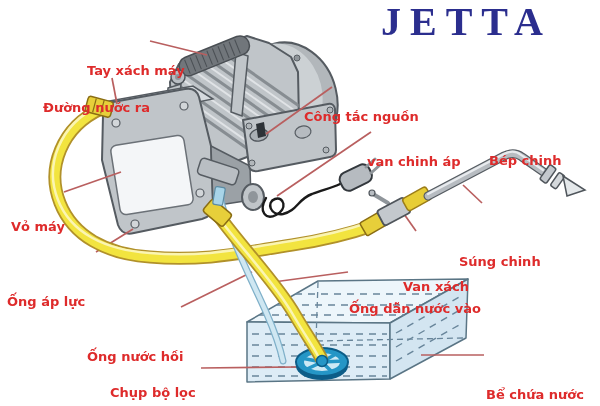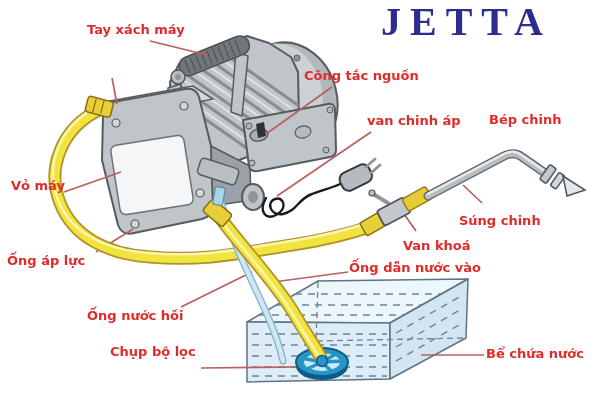--- a/index.html
+++ b/index.html
@@ -1,20 +1,20 @@
 <!DOCTYPE html>
 <html style="--label-red: #de2b2b; --leader-red: #b95f5f; --logo-blue: #2b2e8e; --hose-yellow: #f2e43f; --hose-yellow-edge: #b1912a; --hose-highlight: #fbf6b8; --fitting-yellow: #e7cf3a; --hose-blue: #cfe7f2; --hose-blue-edge: #7fb0c9; --filter-blue: #2596c6; --filter-blue-dark: #0c5d88; --filter-inner: #cde9f5; --tank-fill-top: #edf6fb; --tank-fill-front: #ddecf6; --tank-fill-side: #d3e5f1; --tank-line: #5a7585; --water-dash: #68859a; --metal-light: #d6dade; --metal-mid: #c0c5c9; --metal-dark: #9ba1a6; --metal-outline: #555b61; --panel-white: #f4f6f8; --grip-dark: #71767b; --cord-black: #1a1a1a;"><head>
 <meta charset="utf-8">
 <style>
   html,body{margin:0;padding:0;background:#fff;}
   #stage{position:relative;width:600px;height:406px;background:#fff;overflow:hidden;
          font-family:"DejaVu Sans","Liberation Sans",sans-serif;}
   #art{position:absolute;left:0;top:0;}
   .lbl{position:absolute;font-size:13px;font-weight:bold;color:var(--label-red,#de2b2b);
-       white-space:nowrap;line-height:1.25;}
+       white-space:nowrap;line-height:1.25;margin-top:41px;}
   .logo{position:absolute;left:381px;top:-2px;font-family:"Liberation Serif","DejaVu Serif",serif;
         font-weight:bold;font-size:40px;letter-spacing:9px;color:var(--logo-blue,#2b2e8e);}
   
   .nf{fill:none}
   .f-tank-top{fill:var(--tank-fill-top)} .f-tank-front{fill:var(--tank-fill-front)}
   .f-tank-side{fill:var(--tank-fill-side)}
   .s-tank{stroke:var(--tank-line);stroke-width:1.5;stroke-linejoin:round}
   .s-dash{stroke:var(--water-dash);stroke-width:1.4;stroke-dasharray:7 6}
   .s-hid{stroke:var(--water-dash);stroke-width:1.3;stroke-dasharray:6 4}
   .f-metal-l{fill:var(--metal-light)} .f-metal-m{fill:var(--metal-mid)} .f-metal-d{fill:var(--metal-dark)}
@@ -228,26 +228,27 @@
       <path class="nf" d="M428,194 L504,154 Q514,149 521,155 L543,170" stroke="#e8ebee" stroke-width="2.2" stroke-linecap="round"></path>
       <g>
         <rect x="544" y="165" width="8" height="18" rx="2" transform="rotate(35 548 174)" fill="#c3c8cd" stroke="#4f555b" stroke-width="1.5"></rect>
         <rect x="554" y="173" width="7" height="16" rx="2" transform="rotate(35 558 181)" fill="#d4d8db" stroke="#4f555b" stroke-width="1.5"></rect>
         <path d="M563,176 L585,190 L567,196 Z" fill="#e4e8ea" stroke="#4f555b" stroke-width="1.5"></path>
       </g>
     </g>
   </svg>
 
   <div class="lbl" style="left:87px;top:22px">Tay xách máy</div>
+  <div class="lbl" style="left:43px;top:59px">Đường nước ra</div>
   <div class="lbl" style="left:304px;top:68px">Công tắc nguồn</div>
   <div class="lbl" style="left:367px;top:113px">van chinh áp</div>
   <div class="lbl" style="left:489px;top:112px">Bép chinh</div>
   <div class="lbl" style="left:11px;top:178px">Vỏ máy</div>
   <div class="lbl" style="left:459px;top:213px">Súng chinh</div>
   <div class="lbl" style="left:7px;top:253px">Ống áp lực</div>
-  <div class="lbl" style="left:403px;top:238px">Van khoá</div>
+  <div class="lbl" style="left:403px;top:238px">Van xách</div>
   <div class="lbl" style="left:349px;top:260px">Ống dẫn nước vào</div>
   <div class="lbl" style="left:87px;top:308px">Ống nước hồi</div>
   <div class="lbl" style="left:110px;top:344px">Chụp bộ lọc</div>
   <div class="lbl" style="left:486px;top:346px">Bể chứa nước</div>
 
   <div class="logo">JETTA</div>
 </div>
 
 </body></html>

